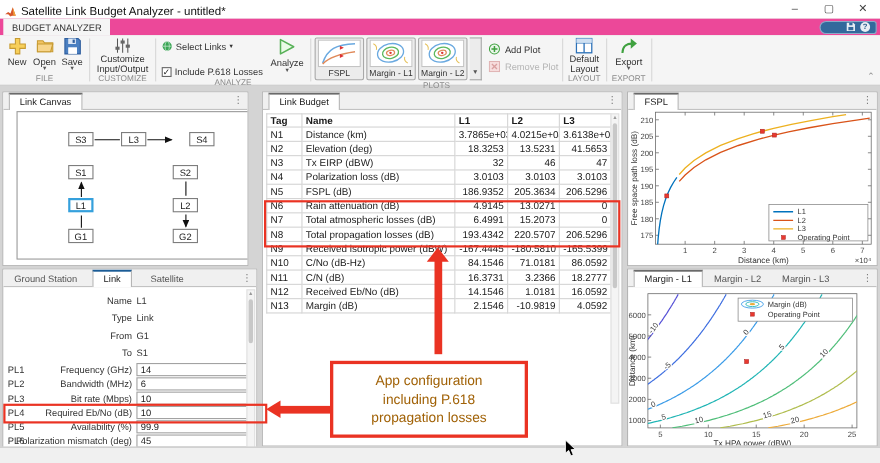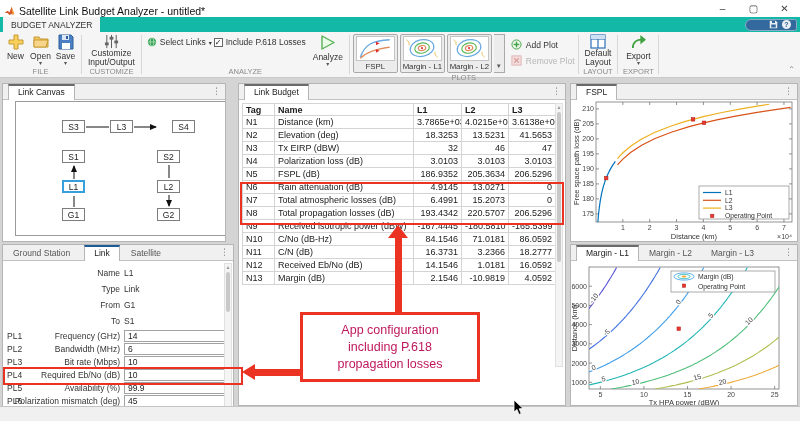--- a/index.html
+++ b/index.html
@@ -8,35 +8,35 @@
     position: relative; overflow: hidden;
     font-family: "Liberation Sans", sans-serif;
     background: #d4d4d4; color:#1a1a1a;
   }
   
   #titlebar { position:absolute; left:0; top:0; width:800px; height:17px; background:#fff; display:flex; align-items:flex-end; z-index:5;}
   #titlebar .ttl { font-size:10.5px; color:#111; margin-left:4px; }
   #win-controls { position:absolute; right:0; top:0; height:17px; display:flex; }
   #win-controls span { width:31px; text-align:center; font-size:10px; color:#444; line-height:17px; }
   
-  #tabstrip { position:absolute; left:0; top:17px; width:800px; height:15px; background:#14b8a6; z-index:5;}
+  #tabstrip { position:absolute; left:0; top:17px; width:800px; height:15px; background:#ec4899; z-index:5;}
   #ribbon-tab { position:absolute; left:3px; top:0; height:15px; background:#f5f5f5; padding:0 8px; font-size:8.5px; line-height:16px; color:#333; }
   #qat { position:absolute; right:3px; top:1.5px; height:12px; width:52px; background:#33699c; border:1px solid #89abc8; border-radius:7px 3px 3px 7px; display:flex; align-items:center; justify-content:flex-end; gap:4px; padding:0 5px;}
   
   #toolbar { position:absolute; left:0; top:32px; width:800px; height:46px; background:#f5f5f5; border-bottom:1px solid #c9c9c9; display:flex; align-items:stretch; padding-left:3px; z-index:5;}
   .grp { display:flex; flex-direction:column; }
   .grp-items { flex:1; display:flex; align-items:flex-start; padding-top:2px; }
   .grp-cap { text-align:center; font-size:7.5px; color:#8a8a8a; padding-bottom:1px; }
   .vsep { width:1px; background:#d7d7d7; margin:3px 3px; }
   .bigbtn { width:25px; display:flex; flex-direction:column; align-items:center; cursor:default; }
   .bigbtn .lbl { font-size:8.5px; color:#333; margin-top:1px; white-space:nowrap; }
   .bigbtn .arr { font-size:6px; color:#555; line-height:5px;}
   .bigbtn2 { display:flex; flex-direction:column; align-items:center; padding:0 3px;}
   .bigbtn2 .lbl { font-size:8.5px; color:#333; line-height:9px; white-space:nowrap;}
-  .an-col { display:flex; flex-direction:row; justify-content:flex-start; gap:2px; padding:3px 4px 0 2px;}
+  .an-col { display:flex; flex-direction:column; justify-content:flex-start; gap:13px; padding:3px 4px 0 2px;}
   .an-row { display:flex; align-items:center; font-size:8.5px; color:#333; gap:3px; white-space:nowrap;}
   .cbx { width:9px; height:9px; border:1px solid #666; background:#fff; font-size:8px; line-height:8px; text-align:center; color:#111;}
   .gal-btn { width:45px; height:39px; border:1px solid #a9a9a9; border-radius:2px; background:#ececec; display:flex; flex-direction:column; align-items:center; margin-right:2px;}
   .gal-ic { width:39px; height:25px; background:#fff; border:1px solid #c4c4c4; margin-top:1px;}
   .gal-lb { font-size:7.8px; color:#333; margin-top:1px; white-space:nowrap;}
   .gal-drop { width:11px; height:39px; border:1px solid #a9a9a9; border-left:none; background:#ececec; display:flex; align-items:flex-end; justify-content:center; font-size:6px; color:#555; padding-bottom:3px;}
   .ap-col { display:flex; flex-direction:column; gap:5px; padding:5px 0 0 6px;}
   .ap-row { display:flex; align-items:center; gap:4px; font-size:8.5px; color:#333; white-space:nowrap;}
   .ap-row.dis { color:#b5b5b5; }
   #ribbon-collapse { position:absolute; right:5px; bottom:3px; font-size:8px; color:#888; }
@@ -65,21 +65,21 @@
   .vscroll { position:absolute; top:19px; right:2px; width:8px; bottom:3px; background:#f4f4f4; border:1px solid #e0e0e0; font-size:5px; color:#999; text-align:center;}
   .vthumb { position:absolute; left:1px; width:4px; background:#c8c8c8; border-radius:2px;}
   
   .prow { position:relative; height:13px; }
   .prow .ptg { position:absolute; left:4px; top:1px; font-size:8.5px; color:#333; }
   .prow .plb { position:absolute; left:0; top:1px; width:117px; text-align:right; font-size:8.5px; color:#333; white-space:nowrap;}
   .prow .pvl { position:absolute; left:121px; top:1px; font-size:8.5px; color:#333; }
   .prow input { position:absolute; left:121px; top:0; width:105px; height:12px; border:1px solid #a2a2a2; font-size:8.5px; font-family:"Liberation Sans",sans-serif; padding:0 3px; color:#222; background:#fff;}
   
   .red-box { position:absolute; border:2.5px solid #ea3323; z-index:40; pointer-events:none; }
-  #ann-box { position:absolute; left:300px; top:312px; width:180px; height:70px; background:#fff; border:3px solid #ea3323; z-index:42; display:flex; flex-direction:column; justify-content:center; text-align:center; font-size:12.5px; line-height:17px; color:#be185d;}
+  #ann-box { position:absolute; left:300px; top:328px; width:180px; height:70px; background:#fff; border:3px solid #ea3323; z-index:42; display:flex; flex-direction:column; justify-content:center; text-align:center; font-size:12.5px; line-height:17px; color:#a16207;}
   .arr-shaft { position:absolute; background:#ea3323; z-index:41; }
   .arr-head { position:absolute; width:0; height:0; z-index:41; }
   
   #statusbar { position:absolute; left:0; top:406px; width:800px; height:15px; background:#f0f0f0; border-top:1px solid #c4c4c4;}
   svg text { font-family:"Liberation Sans", sans-serif; }
 </style>
 </head>
 <body>
 
 <div id="titlebar">
@@ -307,21 +307,21 @@
       <div class="node" style="left: 46px; top: 106px;">G1</div>
       <div class="node" style="left: 141px; top: 106px;">G2</div>
     </div>
 </div>
 
 <div class="panel" id="props-panel">
   <div class="phead" id="props-tabs">
 
   <div class="ptab inact" style="margin-left: 1px;">Ground Station</div>
       <div class="ptab act blue">Link</div>
-      <div class="ptab inact" style="margin-left: 2px;">Satellite</div>
+      <div class="ptab inact" style="margin-left: 8px;">Satellite</div>
       <span class="pmenu">⋮</span>
     </div>
   <div id="props-body" style="position:absolute;left:0;top:19px;right:6px;bottom:0;">
       <div class="prow" style="margin-top: 3px;">
         <div class="plb">Name</div>
         <div class="pvl">L1</div>
       </div>
       <div class="prow" style="margin-top: 3px;">
         <div class="plb">Type</div>
         <div class="pvl">Link</div>

